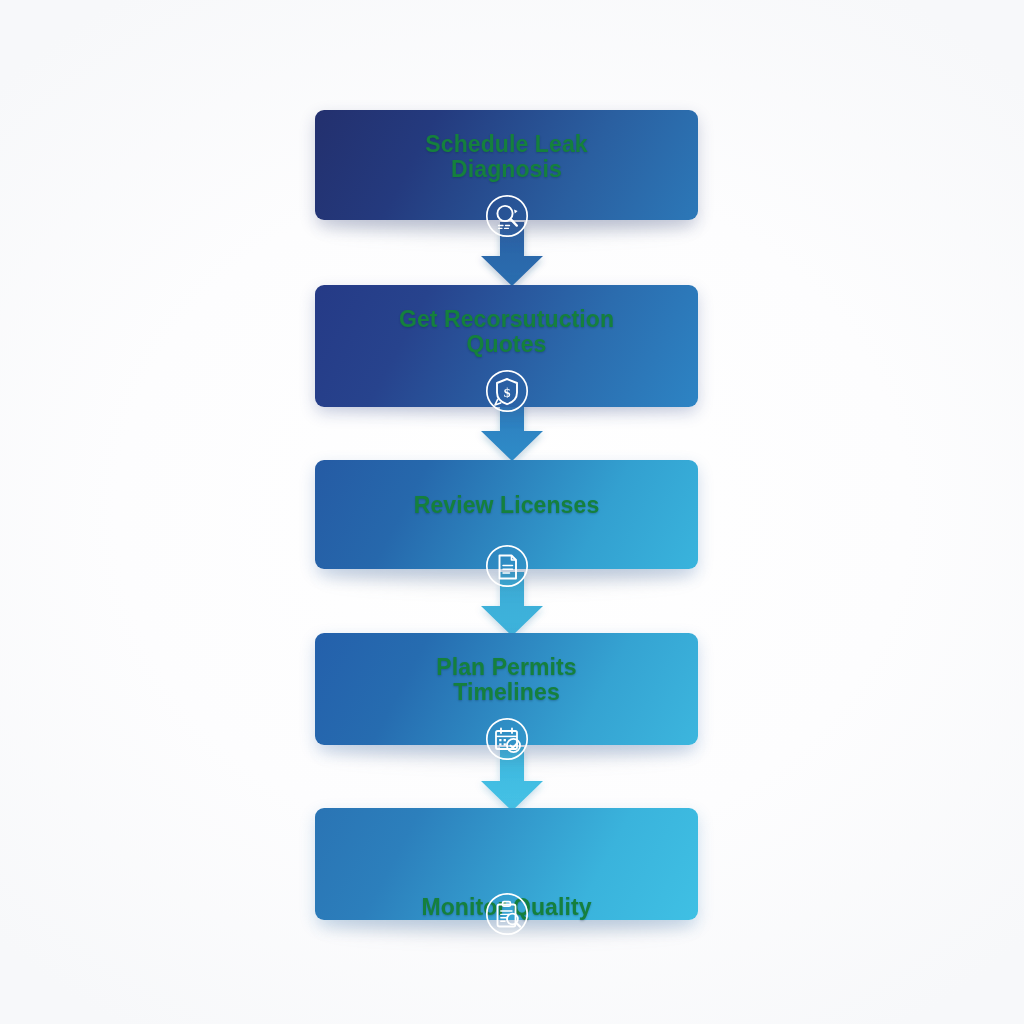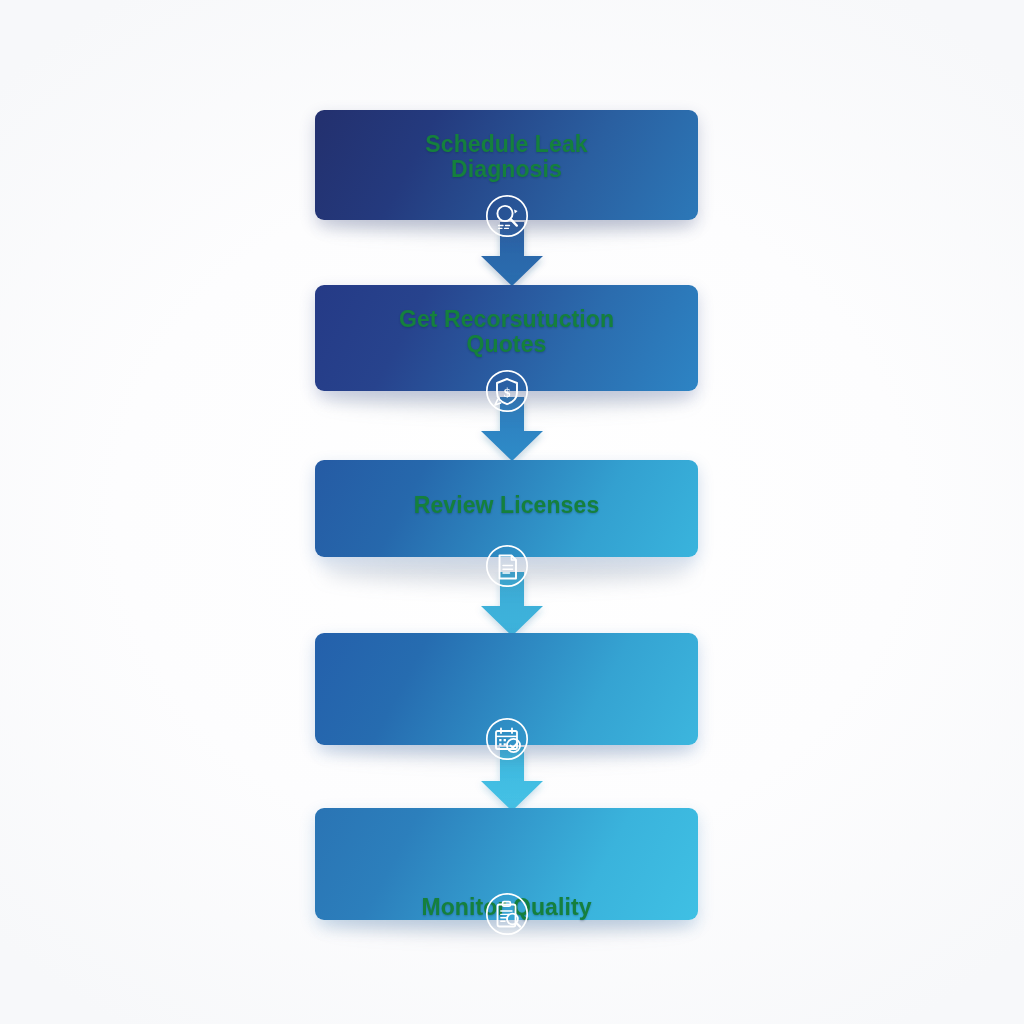--- a/index.html
+++ b/index.html
@@ -176,56 +176,58 @@
         <path d="M29 15.5 l3.6 1.6 -2.8 2.3 z" fill="#ffffff"></path>
         <line x1="13.5" y1="31.5" x2="18" y2="31.5" stroke="#ffffff" stroke-width="1.3" stroke-linecap="round"></line>
         <line x1="20.5" y1="31.5" x2="24.5" y2="31.5" stroke="#ffffff" stroke-width="1.3" stroke-linecap="round"></line>
         <line x1="13.5" y1="34.3" x2="17" y2="34.3" stroke="#ffffff" stroke-width="1.3" stroke-linecap="round"></line>
         <line x1="19.5" y1="34.3" x2="23.5" y2="34.3" stroke="#ffffff" stroke-width="1.3" stroke-linecap="round"></line>
       </svg>
     </div>
   </div>
 
   <div class="node-shadow" style="top:383px;"></div>
-  <div class="node" style="top:285px; height:106px; padding-top:22px;">
+  <div class="node" style="top:285px; height:122px; padding-top:22px;">
     <div class="node-body" style="background:linear-gradient(118deg,#253a86 0%,#27438d 26%,#2b6cae 68%,#2d84c4 100%);
                 box-shadow:0 6px 16px rgba(37,58,134,0.22);"></div>
     <div class="node-label">Get Recorsutuction
 Quotes</div>
     <div class="node-icon" style="top:84px;">
       <svg viewBox="0 0 44 44" xmlns="http://www.w3.org/2000/svg">
         <circle cx="22" cy="22" r="20.2" fill="none" stroke="#ffffff" stroke-width="1.7"></circle>
         <path d="M22 10 L32 14 V23.5 C32 29.5 27.4 33.4 22 35.2 C16.6 33.4 12 29.5 12 23.5 V14 Z" fill="none" stroke="#ffffff" stroke-width="1.9" stroke-linejoin="round"></path>
         <path d="M12.6 30.5 L10 36 L15.6 34" fill="none" stroke="#ffffff" stroke-width="1.7" stroke-linejoin="round" stroke-linecap="round"></path>
         <text x="22" y="27.6" font-family="Liberation Serif, serif" font-size="13.5" font-weight="bold" fill="#ffffff" text-anchor="middle">$</text>
       </svg>
     </div>
   </div>
 
   <div class="node-shadow" style="top:558px;"></div>
-  <div class="node" style="top:460px; height:97px; padding-top:33px;">
+  <div class="node" style="top:460px; height:109px; padding-top:33px;">
     <div class="node-body" style="background:linear-gradient(118deg,#255ba4 0%,#2668ac 26%,#33a0d0 72%,#39b4dd 100%);
                 box-shadow:0 6px 16px rgba(37,91,164,0.22);"></div>
     <div class="node-label">Review Licenses</div>
     <div class="node-icon" style="top:84px;">
       <svg viewBox="0 0 44 44" xmlns="http://www.w3.org/2000/svg">
         <circle cx="22" cy="22" r="20.2" fill="none" stroke="#ffffff" stroke-width="1.7"></circle>
         <path d="M14.5 11.5 H26.5 L31 16 V34.5 H14.5 Z" fill="none" stroke="#ffffff" stroke-width="1.9" stroke-linejoin="round"></path>
         <path d="M26.5 11.5 V16 H31" fill="none" stroke="#ffffff" stroke-width="1.6" stroke-linejoin="round"></path>
         <line x1="18" y1="21.5" x2="27.5" y2="21.5" stroke="#ffffff" stroke-width="1.5" stroke-linecap="round"></line>
         <line x1="18" y1="25.2" x2="27.5" y2="25.2" stroke="#ffffff" stroke-width="1.5" stroke-linecap="round"></line>
         <line x1="18" y1="28.9" x2="24.5" y2="28.9" stroke="#ffffff" stroke-width="1.5" stroke-linecap="round"></line>
       </svg>
     </div>
   </div>
 
   <div class="node-shadow" style="top:733px;"></div>
   <div class="node" style="top:633px; height:112px; padding-top:22px;">
     <div class="node-body" style="background:linear-gradient(118deg,#2460ab 0%,#266cb0 26%,#35a3d2 72%,#3cb6de 100%);
                 box-shadow:0 6px 16px rgba(36,96,171,0.22);"></div>
+    <div class="node-label">Plan Permits
+Timelines</div>
     <div class="node-icon" style="top:84px;">
       <svg viewBox="0 0 44 44" xmlns="http://www.w3.org/2000/svg">
         <circle cx="22" cy="22" r="20.2" fill="none" stroke="#ffffff" stroke-width="1.7"></circle>
         <rect x="11" y="14" width="21" height="18" rx="1.6" fill="none" stroke="#ffffff" stroke-width="1.8"></rect>
         <line x1="11" y1="19.4" x2="32" y2="19.4" stroke="#ffffff" stroke-width="1.5"></line>
         <line x1="16" y1="11.4" x2="16" y2="16" stroke="#ffffff" stroke-width="1.8" stroke-linecap="round"></line>
         <line x1="27" y1="11.4" x2="27" y2="16" stroke="#ffffff" stroke-width="1.8" stroke-linecap="round"></line>
         <rect x="14.2" y="22" width="2.3" height="2.3" fill="#ffffff"></rect>
         <rect x="18.6" y="22" width="2.3" height="2.3" fill="#ffffff"></rect>
         <rect x="14.2" y="26.3" width="2.3" height="2.3" fill="#ffffff"></rect>

